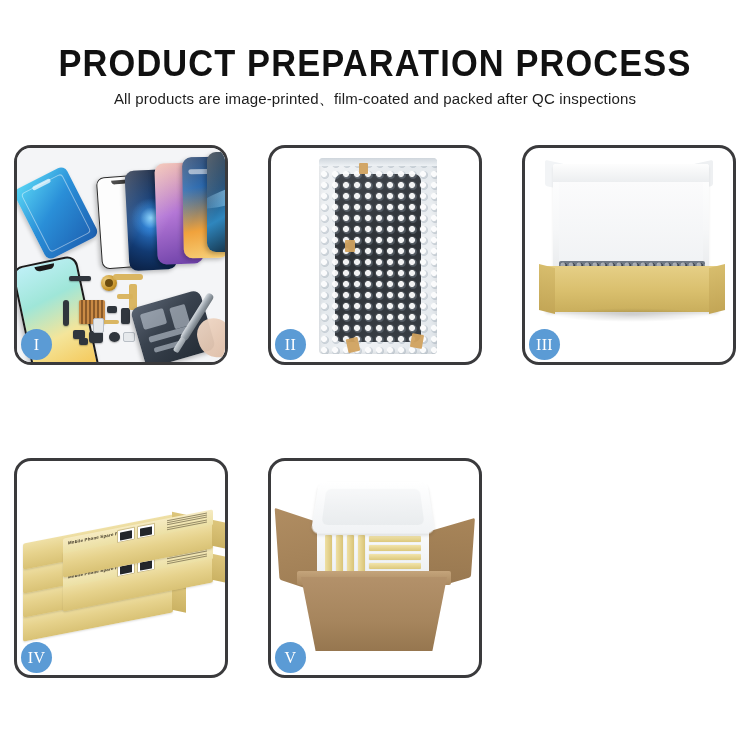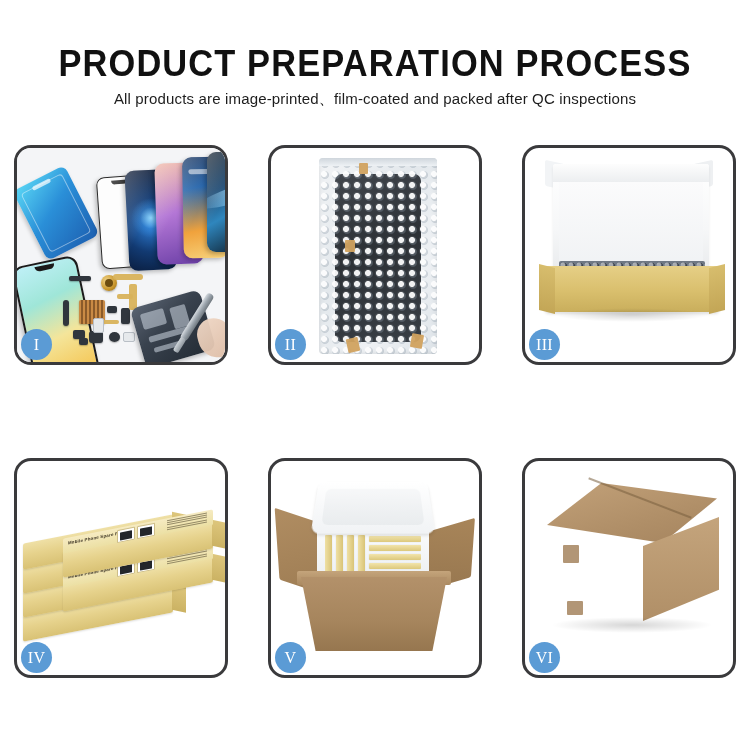--- a/index.html
+++ b/index.html
@@ -438,29 +438,15 @@
             <div class="foamTop"></div>
           </div>
 
           <div class="cartonRim"></div>
           <div class="cartonBody"></div>
         </div>
         <div class="badge">V</div>
       </div>
     </div>
 
-    <div class="cell c5">
-      <div class="panel">
-        <div class="stage">
-          <div class="cTop"></div>
-          <div class="cSide"></div>
-          <div class="cFront"></div>
-          <div class="seam" style="left:60px;top:36px;width:110px;height:2px;transform:rotate(21deg);"></div>
-          <div class="tapeP" style="left:38px;top:84px;width:16px;height:18px;"></div>
-          <div class="tapeP" style="left:42px;top:140px;width:16px;height:14px;"></div>
-          <div class="shadowSoft" style="left:26px;top:156px;width:162px;height:16px;"></div>
-        </div>
-        <div class="badge">VI</div>
-      </div>
-    </div>
 
   </div>
 </div>
 
 </body></html>

